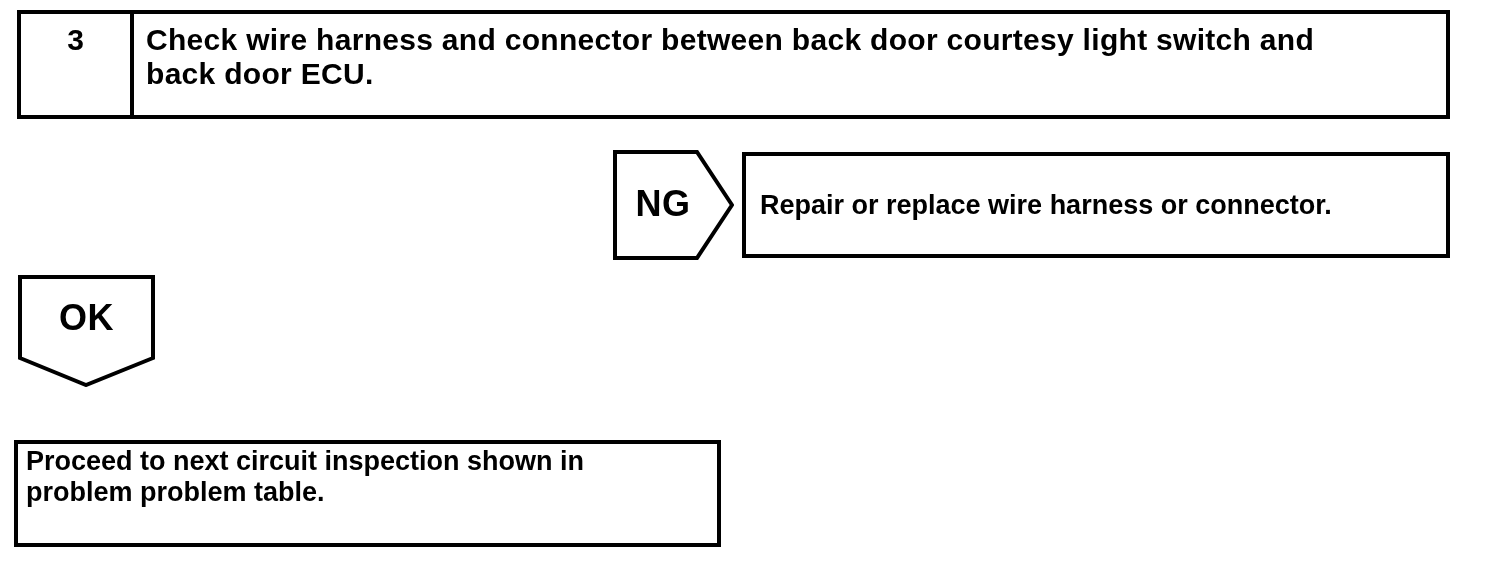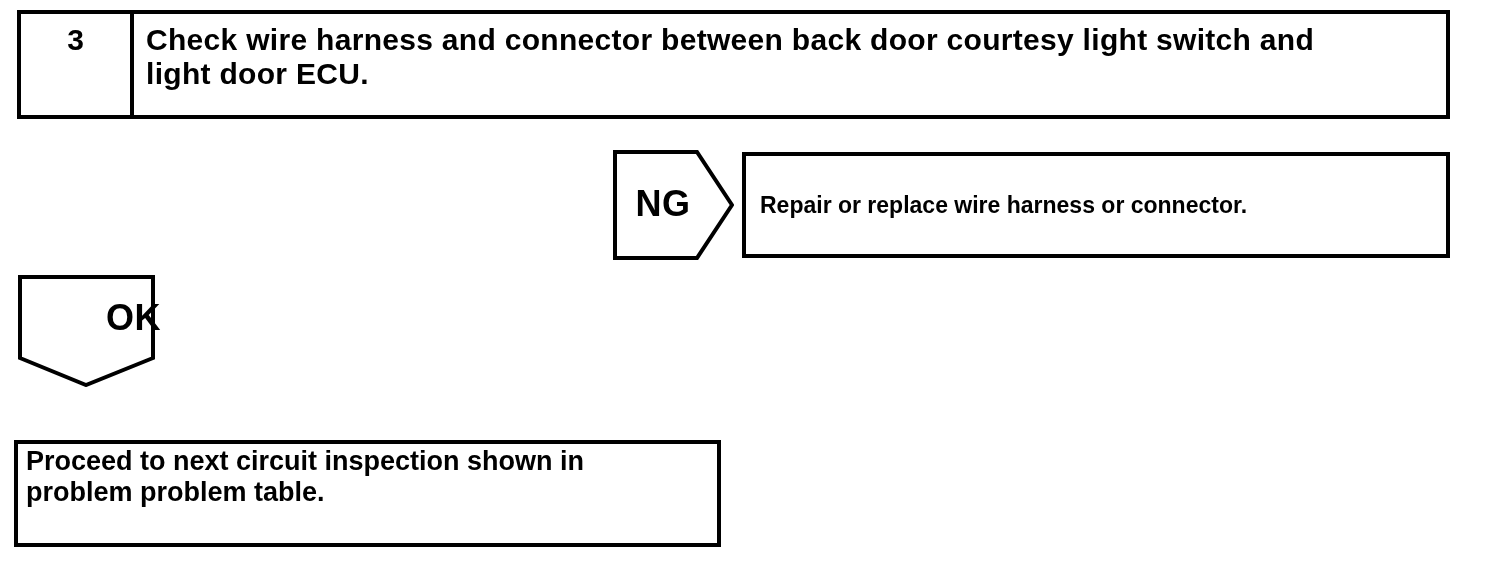--- a/index.html
+++ b/index.html
@@ -59,35 +59,35 @@
     position: absolute;
     display: flex;
     align-items: center;
     justify-content: center;
     font-size: 36px;
     letter-spacing: 0.5px;
   }
   .ng-shape { left: 613px; top: 150px; }
   .ng-label-wrap { left: 613px; top: 150px; width: 100px; height: 108px; }
   .ok-shape { left: 18px; top: 275px; }
-  .ok-label-wrap { left: 18px; top: 277px; width: 137px; height: 81px; padding-left: 47px; }
+  .ok-label-wrap { left: 18px; top: 277px; width: 137px; height: 81px; }
 
   
   .ng-result-box {
     position: absolute;
     left: 742px;
     top: 152px;
     width: 708px;
     height: 106px;
     border: 4px solid #000000;
     box-sizing: border-box;
     display: flex;
     align-items: center;
     padding-left: 14px;
-    font-size: 23px;
+    font-size: 27px;
     background: #ffffff;
   }
 
   
   .next-box {
     position: absolute;
     left: 14px;
     top: 440px;
     width: 707px;
     height: 107px;
@@ -101,21 +101,21 @@
 </style>
 </head>
 <body>
 
 <div class="page">
 
   <div class="step-box">
     <div class="step-num-cell">3</div>
     <div class="step-text-cell">
       <div>Check wire harness and connector between back door courtesy light switch and</div>
-      <div>light door ECU.</div>
+      <div>back door ECU.</div>
     </div>
   </div>
 
   <svg class="shape ng-shape" width="121" height="110" viewBox="0 0 121 110">
     <path d="M2,2 L84,2 L119,55 L84,108 L2,108 Z"></path>
   </svg>
   <div class="shape-label ng-label-wrap">
     <span>NG</span>
   </div>
 

